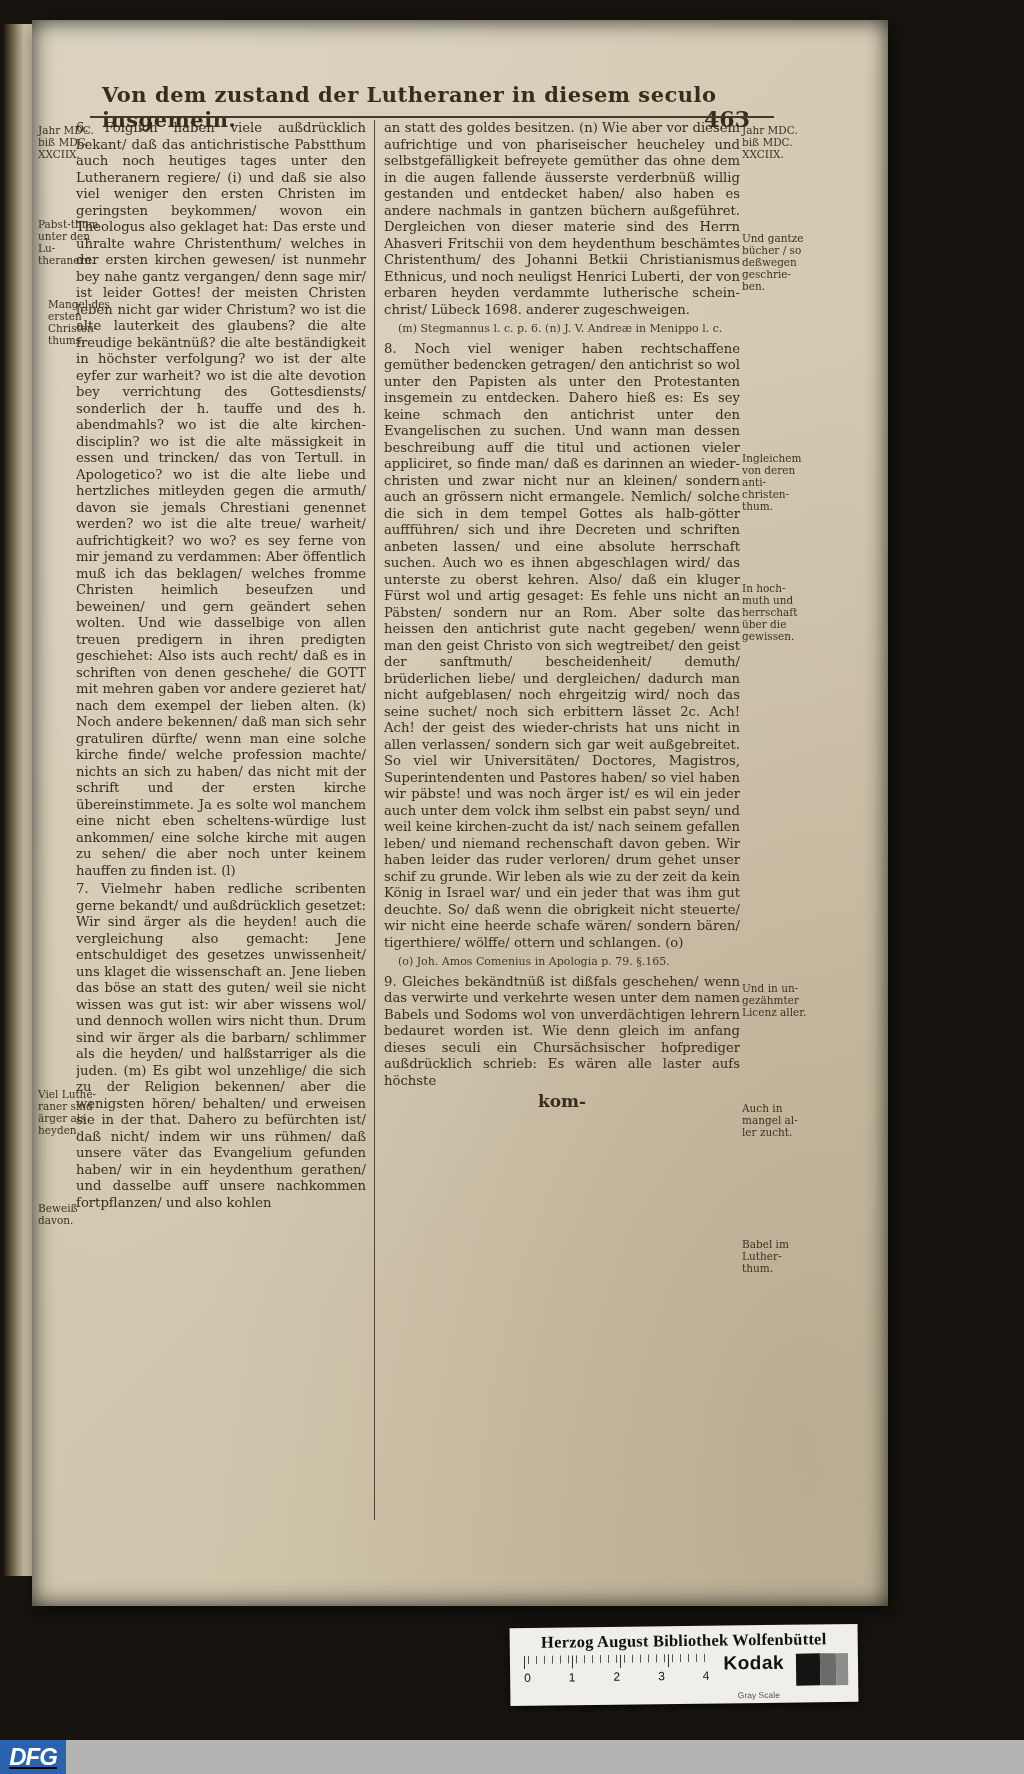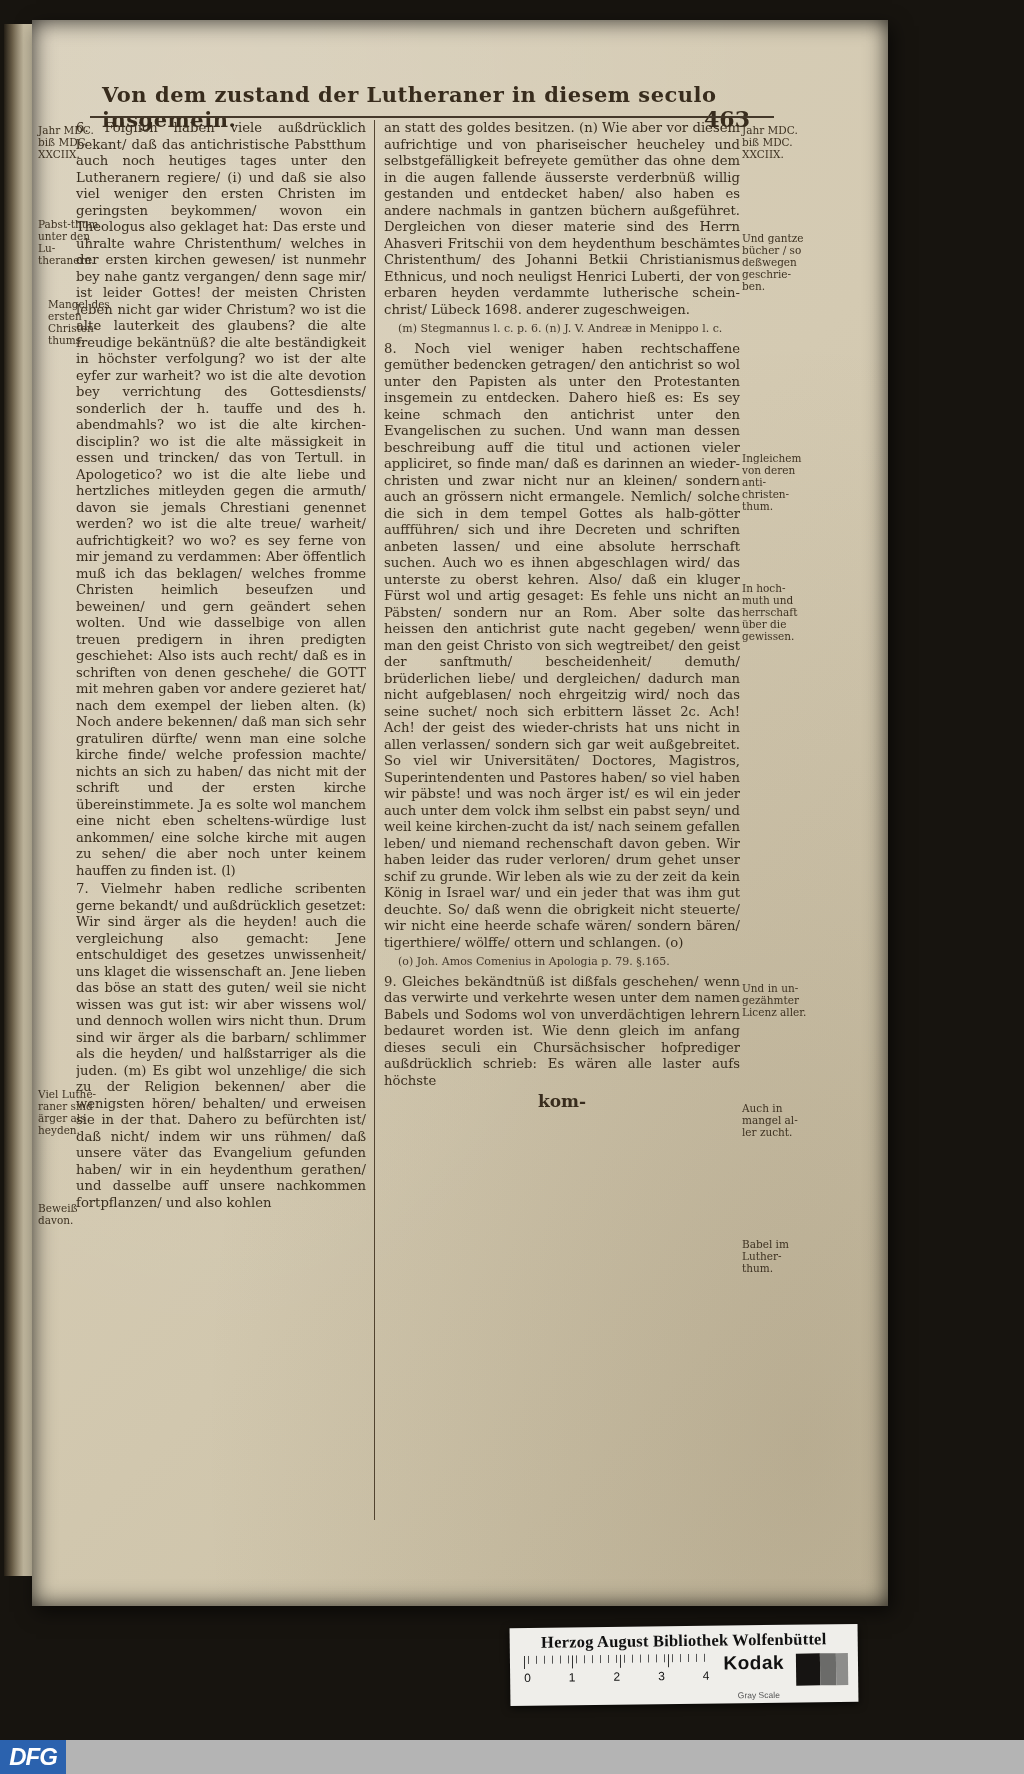--- a/index.html
+++ b/index.html
@@ -51,21 +51,21 @@
   .kodak-block{margin-left:14px;line-height:1;}
   .kodak-name{font-family:"Liberation Sans",sans-serif;font-weight:bold;font-size:19px;letter-spacing:.5px;}
   .kodak-sub{font-family:"Liberation Sans",sans-serif;font-size:8.5px;color:#555;margin-top:19px;margin-left:14px;}
   .patches{display:flex;margin-left:12px;margin-top:1px;}
   .patch{height:32px;}
   .patch1{width:24px;background:#161412;}
   .patch2{width:16px;background:#6b6b69;}
   .patch3{width:12px;background:#8d8d8b;}
   
   .footer-bar{position:absolute;left:0;top:1740px;width:1024px;height:34px;background:#b4b4b4;
-    display:flex;align-items:flex-start;font-family:"Liberation Sans",sans-serif;}
+    display:flex;align-items:flex-start;font-family:"Liberation Sans",sans-serif;text-decoration:underline;}
   .dfg-logo{width:66px;height:34px;background:#2b62ae;color:#fff;display:flex;
     align-items:center;justify-content:center;font-weight:bold;font-style:italic;
     font-size:24px;letter-spacing:-1px;flex:0 0 auto;}
   .credit{margin-left:40px;font-size:20px;color:#161616;}
 </style>
 </head>
 <body>
 
 <div class="canvas">
 

